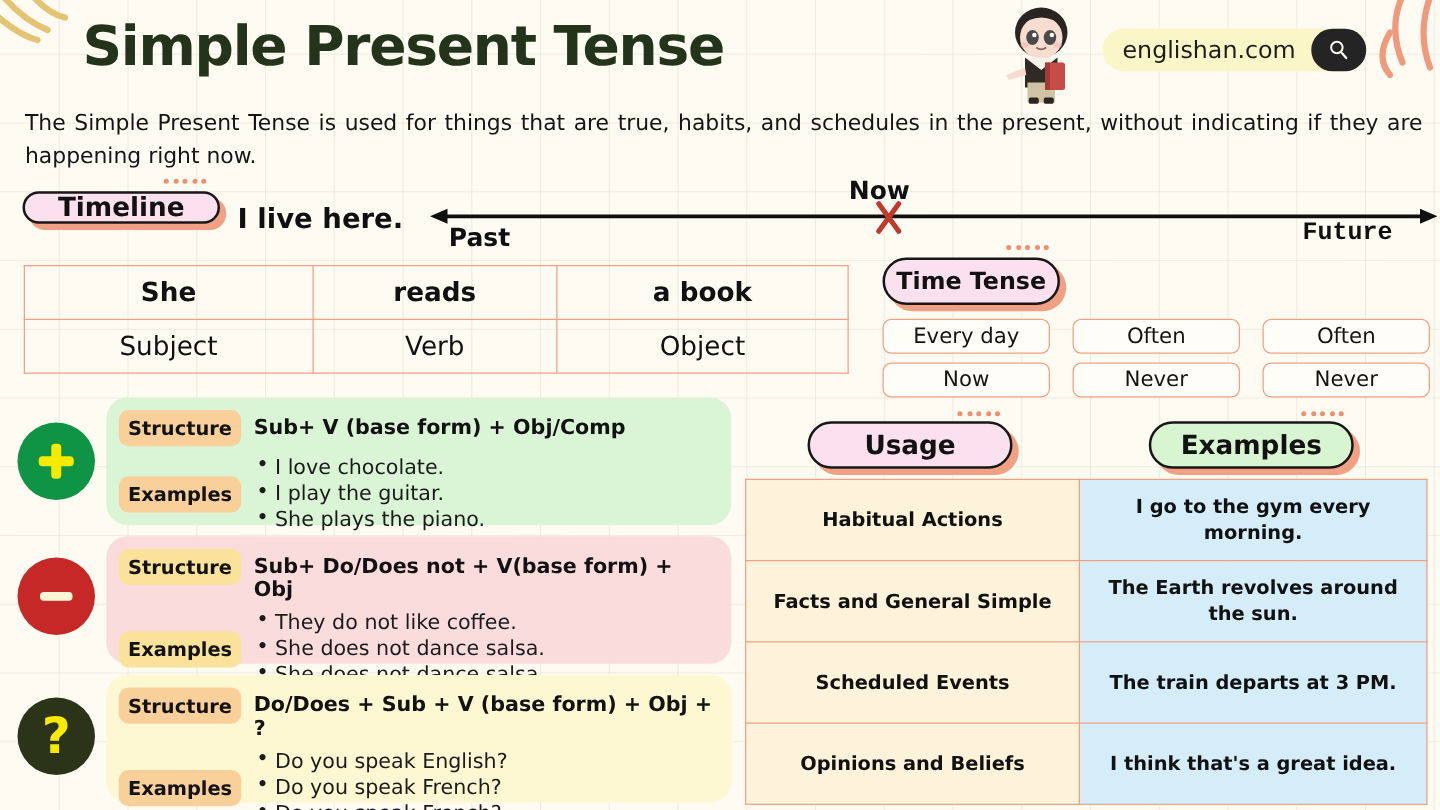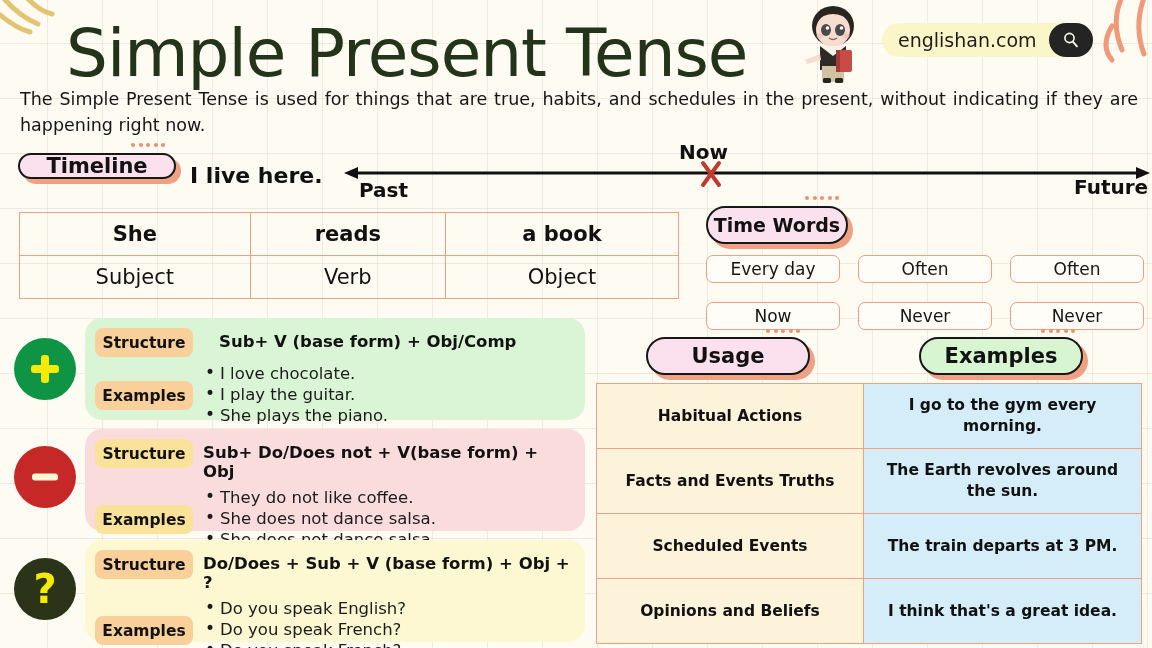--- a/index.html
+++ b/index.html
@@ -23,22 +23,22 @@
   }
 
   
   .squiggle-tl { position: absolute; left: -6px; top: -10px; }
   .squiggle-tr { position: absolute; right: -4px; top: -8px; }
 
   
   .title {
     position: absolute; left: 66px; top: 2px;
     font-family: "DejaVu Sans", sans-serif;
-    font-size: 66px; font-weight: 400; letter-spacing: -1px;
-    color: #23341a; line-height: 72px; white-space: nowrap; margin-top: 16px;
+    font-size: 44px; font-weight: 700; letter-spacing: -1px;
+    color: #23341a; line-height: 72px; white-space: nowrap;
   }
   .mascot { position: absolute; left: 797px; top: 4px; width: 72px; height: 80px; }
   .brandbar {
     position: absolute; left: 882px; top: 23px;
     height: 34px; display: flex; align-items: center;
     background: #fbf6c8; border-radius: 18px; padding-left: 16px;
   }
   .brandbar .brandtext {
     font-size: 19px; color: #1d1d1d; padding-right: 12px; white-space: nowrap;
   }
@@ -75,39 +75,39 @@
   .tl-axis { position: absolute; left: 344px; top: 160px; }
   .now-label {
     position: absolute; left: 679px; top: 140px;
     font-size: 20px; font-weight: 700; color: #101010;
   }
   .past-label {
     position: absolute; left: 359px; top: 178px;
     font-size: 20px; font-weight: 700; color: #101010;
   }
   .future-label {
-    position: absolute; left: 1074px; top: 175px;
-    font-size: 20px; font-weight: 700; color: #101010;
+    position: absolute; left: 1042px; top: 175px;
+    font-size: 20px; font-weight: 700; color: #101010; font-family: Liberation Mono, monospace;
   }
 
   
   .svo {
     position: absolute; left: 19px; top: 212px;
     width: 660px; border-collapse: collapse;
   }
   .svo td {
     border: 1.5px solid #f0a183; text-align: center; height: 43px;
     color: #111; background: transparent;
   }
   .svo tr.top td { font-size: 21px; font-weight: 700; }
   .svo tr.bot td { font-size: 21px; font-weight: 400; }
 
   
   .twgrid { position: absolute; left: 706px; top: 255px; width: 438px; }
-  .twrow { display: flex; gap: 18px; margin-bottom: 19px; }
+  .twrow { display: flex; gap: 18px; margin-bottom: 7px; }
   .twbox {
     flex: 1; height: 28px; border: 1.5px solid #f0a183; border-radius: 7px;
     background: #fffdf8; display: flex; align-items: center; justify-content: center;
     font-size: 17px; color: #141414;
   }
 
   
   .blk { position: absolute; left: 85px; width: 500px; border-radius: 17px; }
   .blk .row1 { display: flex; align-items: flex-start; }
   .badge {
@@ -232,21 +232,21 @@
     </table>
 
   <div class="dots" style="left:805px; top:196px;">
     <i></i>
       <i></i>
       <i></i>
       <i></i>
       <i></i>
   </div>
   <div class="pill pink" style="left:706px; top:206px; width:142px; height:38px; font-size:19px;">
-    <span>Time Words</span>
+    <span>Time Tense</span>
   </div>
 
   <div class="twgrid">
     <div class="twrow">
       <div class="twbox">Every day</div>
       <div class="twbox">Often</div>
       <div class="twbox">Often</div>
     </div>
     <div class="twrow">
       <div class="twbox">Now</div>
@@ -257,21 +257,21 @@
 
   <div class="circle" style="top:338px; background:#0e9444;">
     <svg width="34" height="34" viewBox="0 0 34 34">
       <rect x="13" y="3" width="8" height="28" rx="3" fill="#f5ea00"></rect>
       <rect x="3" y="13" width="28" height="8" rx="3" fill="#f5ea00"></rect>
     </svg>
   </div>
   <div class="blk" style="top:318px; height:102px; background:#d9f5d5;">
     <div class="row1" style="padding:10px 10px 0 10px;">
       <div class="badge" style="background:#f9cf9a;">Structure</div>
-      <div class="struct-text" style="padding-left:26px;text-align:center;">Sub+ V (base form) + Obj/Comp</div>
+      <div class="struct-text" style="padding-left:10px;text-align:center;">Sub+ V (base form) + Obj/Comp</div>
     </div>
     <div class="row1" style="padding:6px 10px 0 10px;">
       <div class="badge" style="background:#f9cf9a; margin-top:18px;">Examples</div>
       <ul class="ex-list" style="padding-left:10px;">
         <li>I love chocolate.</li>
         <li>I play the guitar.</li>
         <li>She plays the piano.</li>
       </ul>
     </div>
   </div>
@@ -336,21 +336,21 @@
     <span>Examples</span>
   </div>
 
   <table class="usetbl">
     <tbody>
         <tr>
       <td class="left">Habitual Actions</td>
       <td class="right">I go to the gym every morning.</td>
     </tr>
     <tr>
-      <td class="left">Facts and Events Truths</td>
+      <td class="left">Facts and General Simple</td>
       <td class="right">The Earth revolves around the sun.</td>
     </tr>
     <tr>
       <td class="left">Scheduled Events</td>
       <td class="right">The train departs at 3 PM.</td>
     </tr>
     <tr>
       <td class="left">Opinions and Beliefs</td>
       <td class="right">I think that's a great idea.</td>
     </tr>

